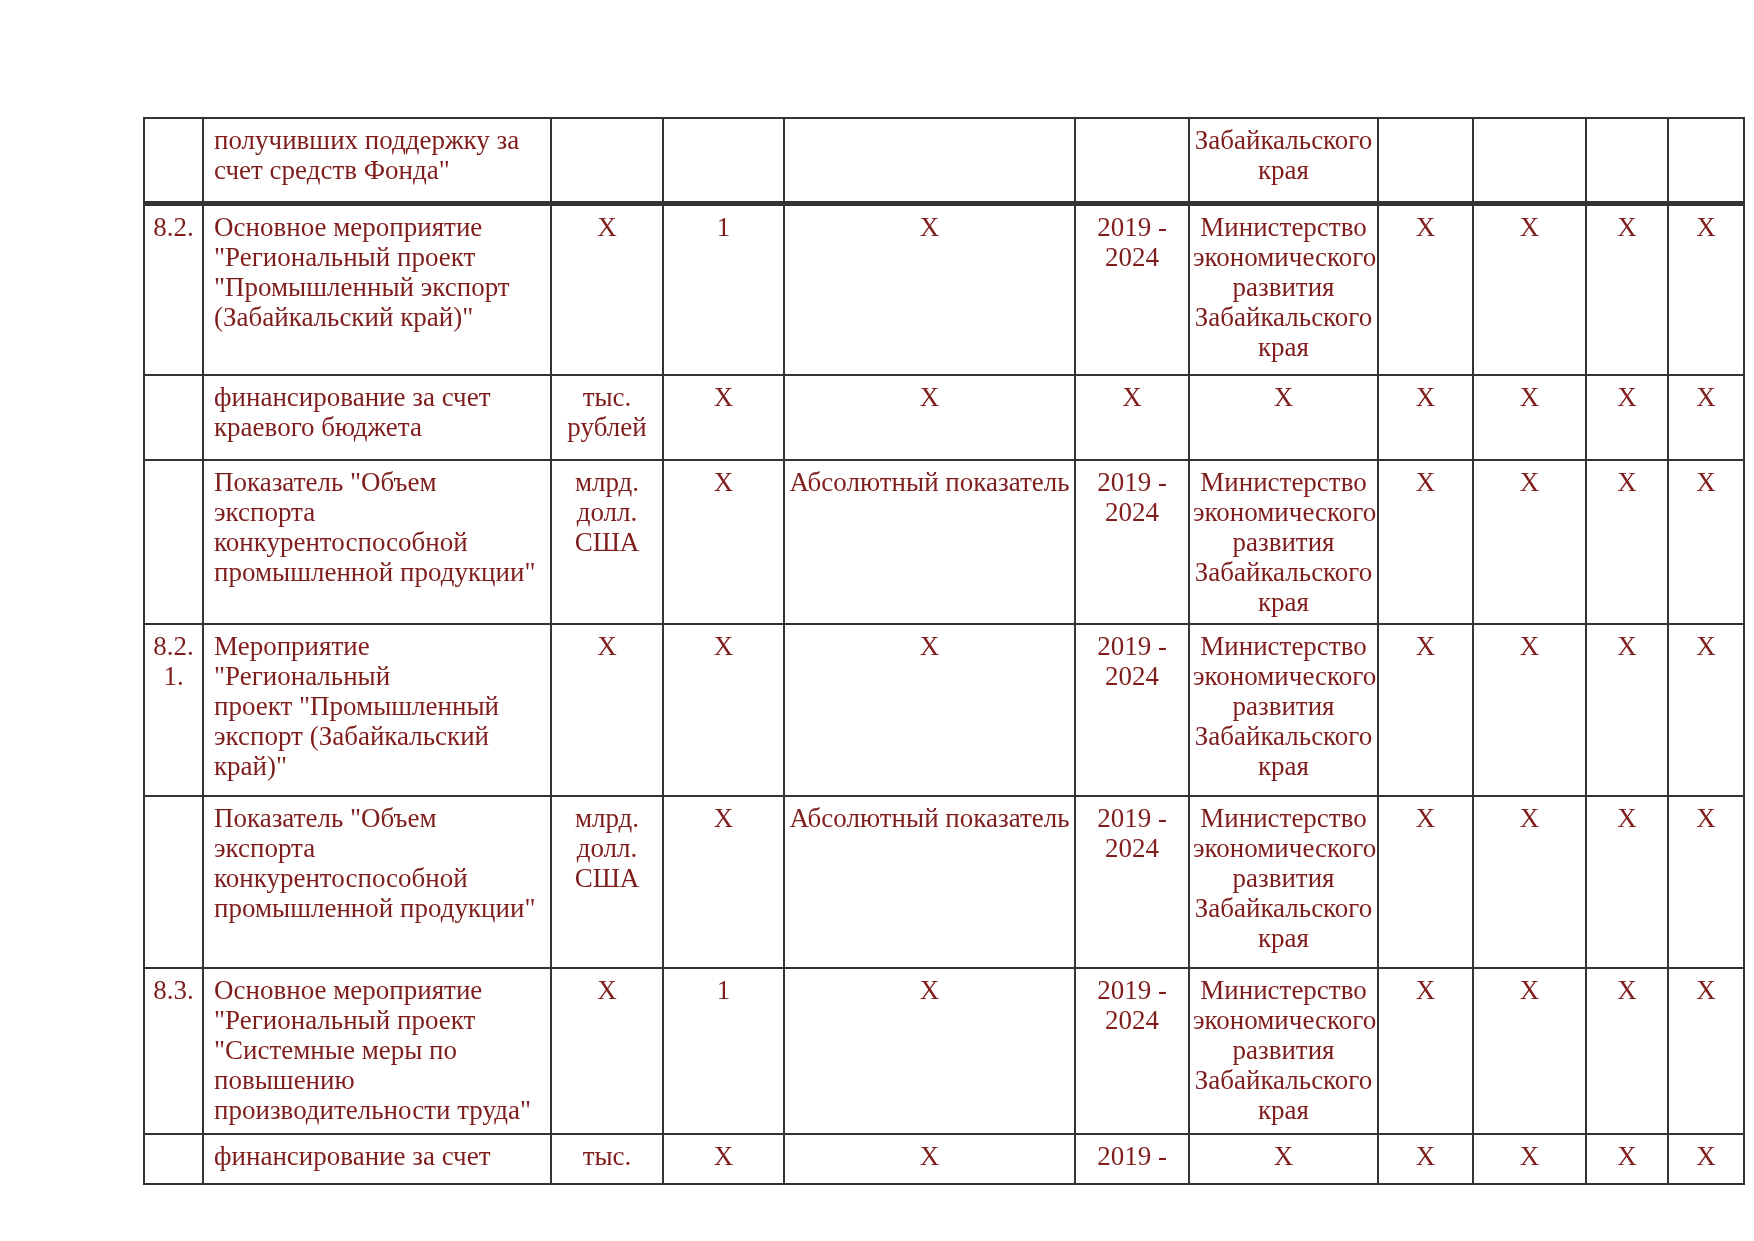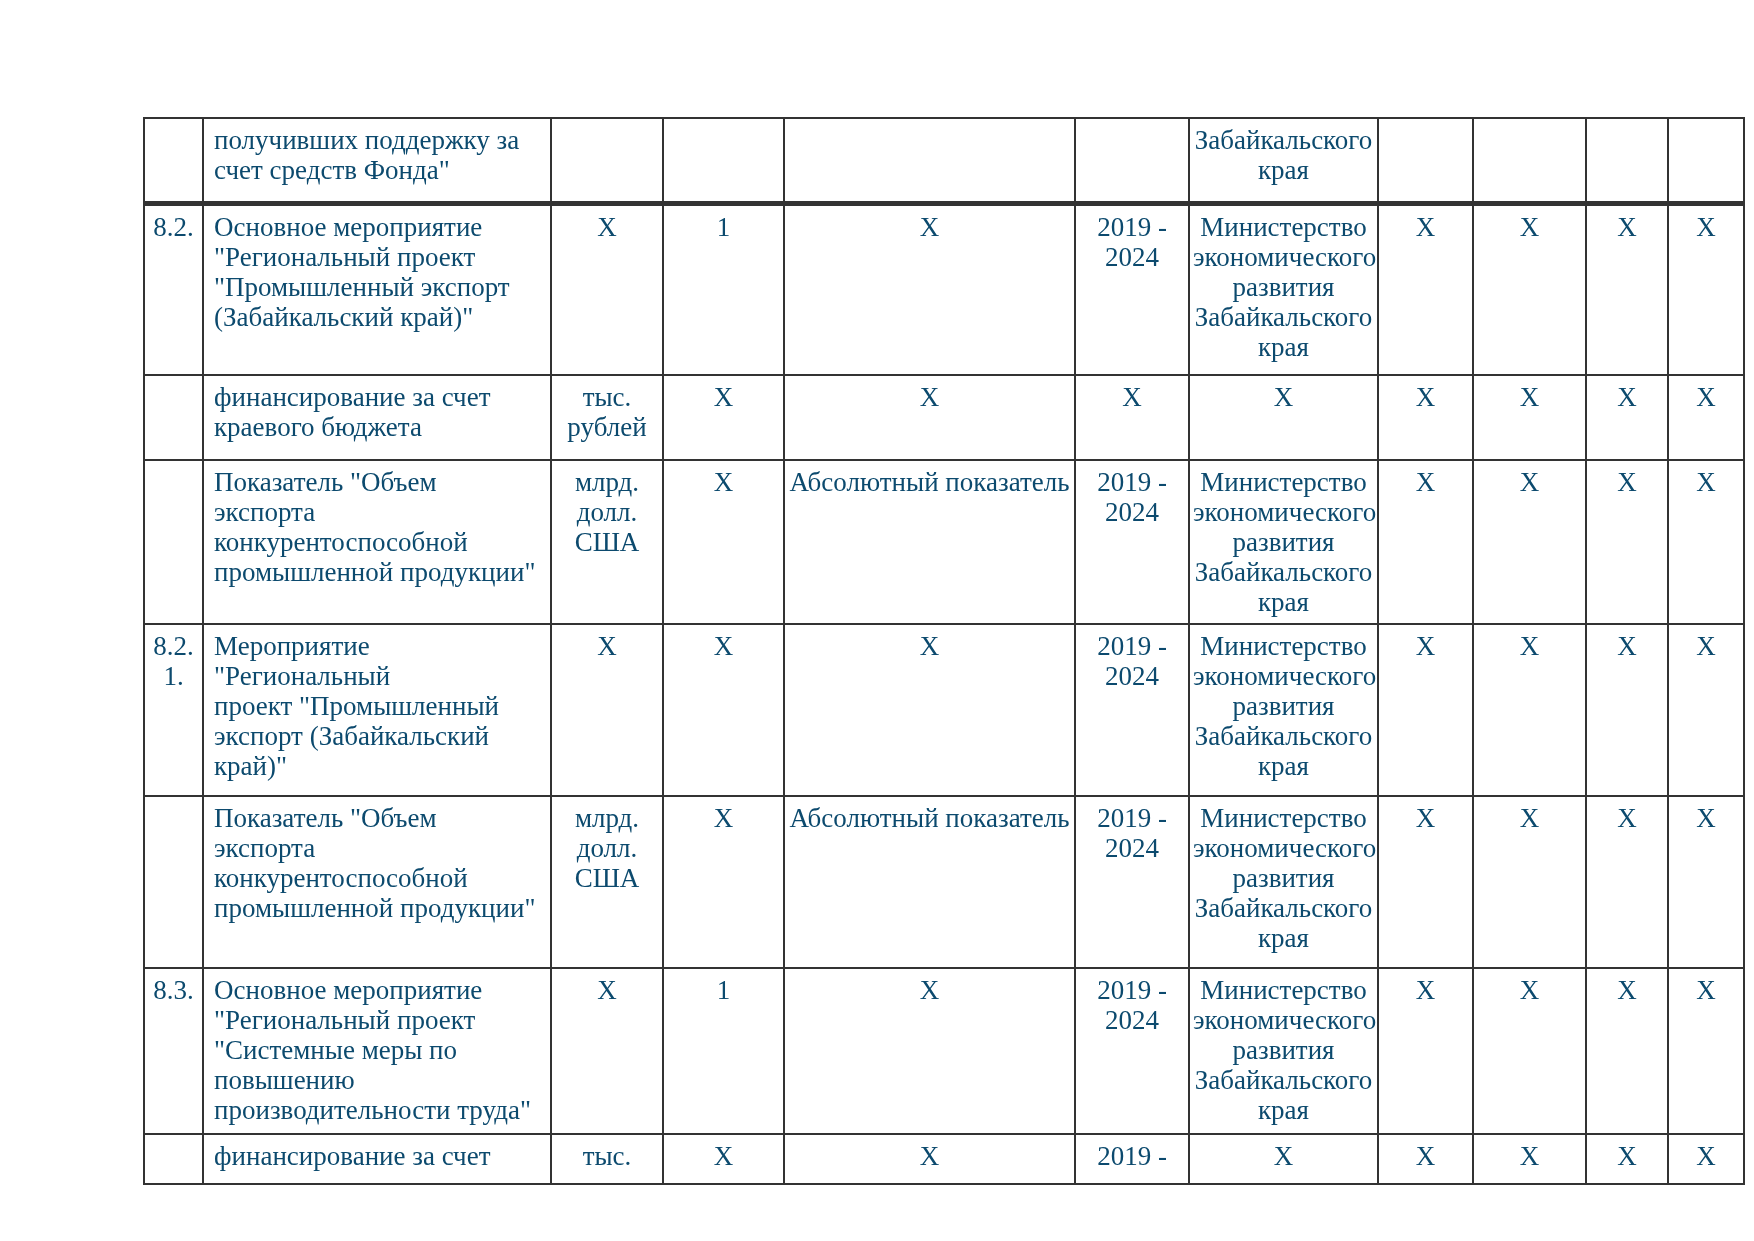--- a/index.html
+++ b/index.html
@@ -3,21 +3,21 @@
 <meta charset="utf-8">
 <style>
   html, body { margin: 0; padding: 0; background: #ffffff; }
   .page {
     position: relative;
     width: 1754px;
     height: 1241px;
     background: #ffffff;
     overflow: hidden;
     font-family: "Liberation Serif", "DejaVu Serif", serif;
-    color: #0c4a6e;
+    color: #7f1d1d;
   }
   .table-wrap {
     position: absolute;
     left: 143px;
     top: 117px;
   }
   table.doc-table {
     border-collapse: collapse;
     table-layout: fixed;
     width: 1600px;

